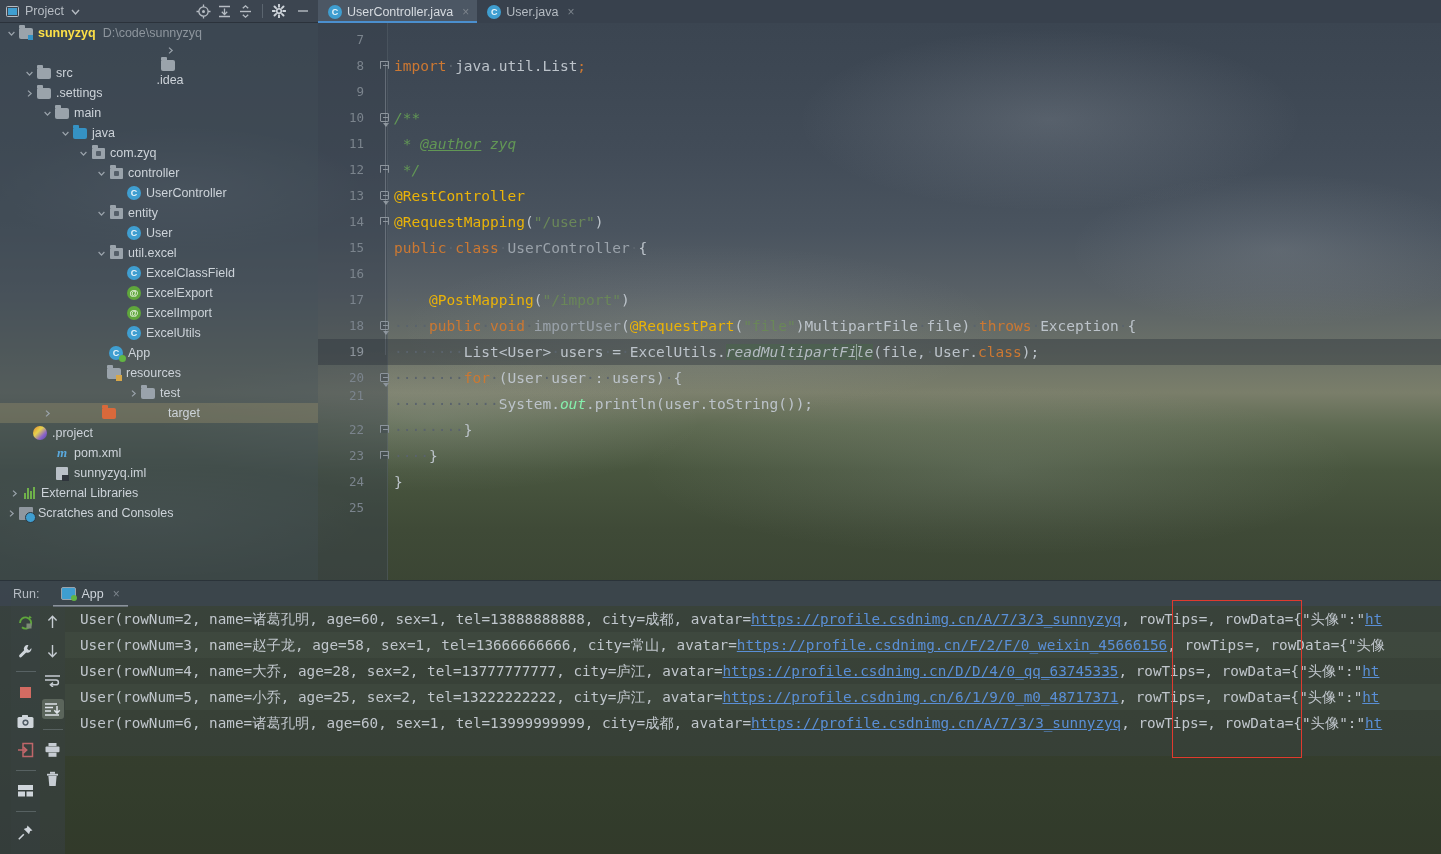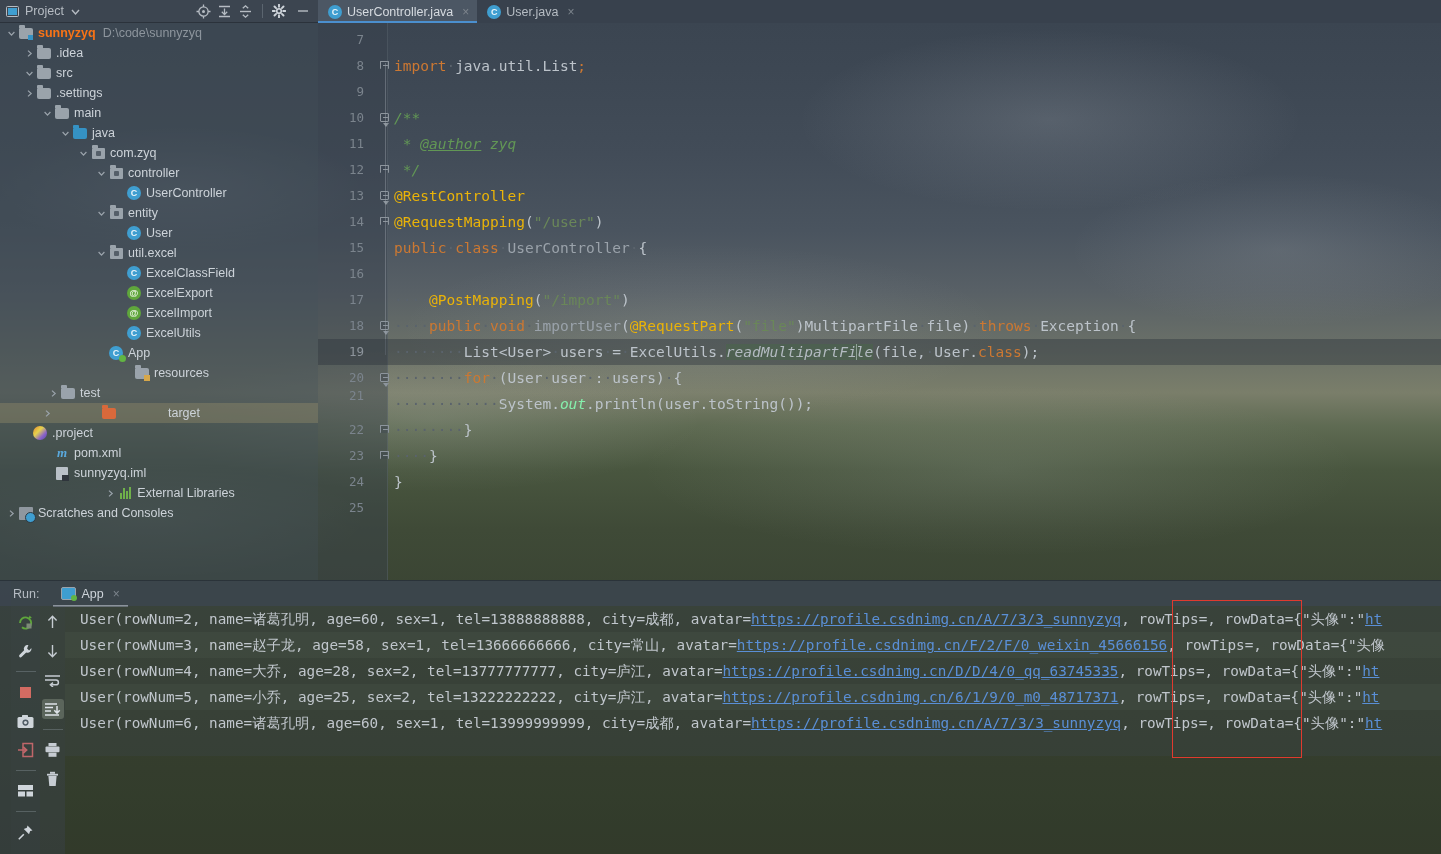--- a/index.html
+++ b/index.html
@@ -61,21 +61,21 @@
     background:rgba(62,72,83,.62);
     overflow:hidden; font-size:12.5px; color:#c3c9cf;
   }
   .trow{ height:20px; display:flex; align-items:center; white-space:nowrap; padding-left:4px; }
   .trow.sel{ background:rgba(160,150,110,.35); }
   .arrow{ width:14px; height:14px; flex:0 0 14px; display:inline-flex;
           align-items:center; justify-content:center; color:#9aa3ab; font-size:9px; }
   .ic{ width:16px; height:16px; flex:0 0 16px; margin-right:4px; display:inline-flex;
        align-items:center; justify-content:center; }
   .tlabel{ color:#cdd3d9; }
-  .tlabel.bold{ font-weight:bold; color:#f97316; }
+  .tlabel.bold{ font-weight:bold; color:#fde047; }
   .tpath{ color:#8d959d; margin-left:7px; }
 
   
   .fold{ width:14px; height:11px; border-radius:1px 2px 2px 2px; position:relative; }
   .fold:before{ content:""; position:absolute; left:0; top:-3px; width:6px; height:3px;
                 border-radius:1px 1px 0 0; background:inherit; }
   .fold.grey{ background:#9aa3ab; }
   .fold.blue{ background:#3592c4; }
   .fold.orange{ background:#d9693b; }
   .fold.src:after{ content:""; position:absolute; right:0px; bottom:-1px; width:5px; height:5px; background:#3592c4; }
@@ -278,219 +278,219 @@
         <svg width="9" height="9" viewBox="0 0 9 9">
           <path d="M1.6 3 L4.5 6.2 L7.4 3" fill="none" stroke="#9aa3ab" stroke-width="1.2"></path>
         </svg>
       </span>
       <span class="ic">
         <span class="fold grey src"></span>
       </span>
       <span class="tlabel bold">sunnyzyq</span>
       <span class="tpath">D:\code\sunnyzyq</span>
     </div>
+    <div class="trow" style="padding-left: 22px; flex-direction: column;">
+      <span class="arrow">
+        <svg width="9" height="9" viewBox="0 0 9 9">
+          <path d="M3 1.6 L6.2 4.5 L3 7.4" fill="none" stroke="#9aa3ab" stroke-width="1.2"></path>
+        </svg>
+      </span>
+      <span class="ic">
+        <span class="fold grey"></span>
+      </span>
+      <span class="tlabel">.idea</span>
+    </div>
     <div class="trow" style="padding-left: 22px;">
       <span class="arrow">
         <svg width="9" height="9" viewBox="0 0 9 9">
+          <path d="M1.6 3 L4.5 6.2 L7.4 3" fill="none" stroke="#9aa3ab" stroke-width="1.2"></path>
+        </svg>
+      </span>
+      <span class="ic">
+        <span class="fold grey"></span>
+      </span>
+      <span class="tlabel">src</span>
+    </div>
+    <div class="trow" style="padding-left: 22px;">
+      <span class="arrow">
+        <svg width="9" height="9" viewBox="0 0 9 9">
           <path d="M3 1.6 L6.2 4.5 L3 7.4" fill="none" stroke="#9aa3ab" stroke-width="1.2"></path>
         </svg>
       </span>
       <span class="ic">
         <span class="fold grey"></span>
       </span>
-      <span class="tlabel">.idea</span>
-    </div>
-    <div class="trow" style="padding-left: 22px;">
+      <span class="tlabel">.settings</span>
+    </div>
+    <div class="trow" style="padding-left: 40px;">
       <span class="arrow">
         <svg width="9" height="9" viewBox="0 0 9 9">
           <path d="M1.6 3 L4.5 6.2 L7.4 3" fill="none" stroke="#9aa3ab" stroke-width="1.2"></path>
         </svg>
       </span>
       <span class="ic">
         <span class="fold grey"></span>
       </span>
-      <span class="tlabel">src</span>
-    </div>
-    <div class="trow" style="padding-left: 22px;">
+      <span class="tlabel">main</span>
+    </div>
+    <div class="trow" style="padding-left: 58px;">
+      <span class="arrow">
+        <svg width="9" height="9" viewBox="0 0 9 9">
+          <path d="M1.6 3 L4.5 6.2 L7.4 3" fill="none" stroke="#9aa3ab" stroke-width="1.2"></path>
+        </svg>
+      </span>
+      <span class="ic">
+        <span class="fold blue"></span>
+      </span>
+      <span class="tlabel">java</span>
+    </div>
+    <div class="trow" style="padding-left: 76px;">
+      <span class="arrow">
+        <svg width="9" height="9" viewBox="0 0 9 9">
+          <path d="M1.6 3 L4.5 6.2 L7.4 3" fill="none" stroke="#9aa3ab" stroke-width="1.2"></path>
+        </svg>
+      </span>
+      <span class="ic">
+        <span class="pkg"></span>
+      </span>
+      <span class="tlabel">com.zyq</span>
+    </div>
+    <div class="trow" style="padding-left: 94px;">
+      <span class="arrow">
+        <svg width="9" height="9" viewBox="0 0 9 9">
+          <path d="M1.6 3 L4.5 6.2 L7.4 3" fill="none" stroke="#9aa3ab" stroke-width="1.2"></path>
+        </svg>
+      </span>
+      <span class="ic">
+        <span class="pkg"></span>
+      </span>
+      <span class="tlabel">controller</span>
+    </div>
+    <div class="trow" style="padding-left: 112px;">
+      <span class="arrow"></span>
+      <span class="ic">
+        <span class="cls">C</span>
+      </span>
+      <span class="tlabel">UserController</span>
+    </div>
+    <div class="trow" style="padding-left: 94px;">
+      <span class="arrow">
+        <svg width="9" height="9" viewBox="0 0 9 9">
+          <path d="M1.6 3 L4.5 6.2 L7.4 3" fill="none" stroke="#9aa3ab" stroke-width="1.2"></path>
+        </svg>
+      </span>
+      <span class="ic">
+        <span class="pkg"></span>
+      </span>
+      <span class="tlabel">entity</span>
+    </div>
+    <div class="trow" style="padding-left: 112px;">
+      <span class="arrow"></span>
+      <span class="ic">
+        <span class="cls">C</span>
+      </span>
+      <span class="tlabel">User</span>
+    </div>
+    <div class="trow" style="padding-left: 94px;">
+      <span class="arrow">
+        <svg width="9" height="9" viewBox="0 0 9 9">
+          <path d="M1.6 3 L4.5 6.2 L7.4 3" fill="none" stroke="#9aa3ab" stroke-width="1.2"></path>
+        </svg>
+      </span>
+      <span class="ic">
+        <span class="pkg"></span>
+      </span>
+      <span class="tlabel">util.excel</span>
+    </div>
+    <div class="trow" style="padding-left: 112px;">
+      <span class="arrow"></span>
+      <span class="ic">
+        <span class="cls">C</span>
+      </span>
+      <span class="tlabel">ExcelClassField</span>
+    </div>
+    <div class="trow" style="padding-left: 112px;">
+      <span class="arrow"></span>
+      <span class="ic">
+        <span class="ann">@</span>
+      </span>
+      <span class="tlabel">ExcelExport</span>
+    </div>
+    <div class="trow" style="padding-left: 112px;">
+      <span class="arrow"></span>
+      <span class="ic">
+        <span class="ann">@</span>
+      </span>
+      <span class="tlabel">ExcelImport</span>
+    </div>
+    <div class="trow" style="padding-left: 112px;">
+      <span class="arrow"></span>
+      <span class="ic">
+        <span class="cls">C</span>
+      </span>
+      <span class="tlabel">ExcelUtils</span>
+    </div>
+    <div class="trow" style="padding-left: 94px;">
+      <span class="arrow"></span>
+      <span class="ic">
+        <span class="appic">C</span>
+      </span>
+      <span class="tlabel">App</span>
+    </div>
+    <div class="trow" style="padding-left: 92px; text-align: right;">
+      <span class="arrow"></span>
+      <span class="ic">
+        <span class="fold grey res"></span>
+      </span>
+      <span class="tlabel">resources</span>
+    </div>
+    <div class="trow" style="padding-left: 78px; margin-left: 48px;">
       <span class="arrow">
         <svg width="9" height="9" viewBox="0 0 9 9">
           <path d="M3 1.6 L6.2 4.5 L3 7.4" fill="none" stroke="#9aa3ab" stroke-width="1.2"></path>
         </svg>
       </span>
       <span class="ic">
         <span class="fold grey"></span>
       </span>
-      <span class="tlabel">.settings</span>
+      <span class="tlabel">test</span>
+    </div>
+    <div class="trow sel" style="padding-left: 40px; gap: 47px;">
+      <span class="arrow">
+        <svg width="9" height="9" viewBox="0 0 9 9">
+          <path d="M3 1.6 L6.2 4.5 L3 7.4" fill="none" stroke="#9aa3ab" stroke-width="1.2"></path>
+        </svg>
+      </span>
+      <span class="ic">
+        <span class="fold orange"></span>
+      </span>
+      <span class="tlabel">target</span>
+    </div>
+    <div class="trow" style="padding-left: 18px;">
+      <span class="arrow"></span>
+      <span class="ic">
+        <span class="projic"></span>
+      </span>
+      <span class="tlabel">.project</span>
     </div>
     <div class="trow" style="padding-left: 40px;">
-      <span class="arrow">
-        <svg width="9" height="9" viewBox="0 0 9 9">
-          <path d="M1.6 3 L4.5 6.2 L7.4 3" fill="none" stroke="#9aa3ab" stroke-width="1.2"></path>
-        </svg>
-      </span>
-      <span class="ic">
-        <span class="fold grey"></span>
-      </span>
-      <span class="tlabel">main</span>
-    </div>
-    <div class="trow" style="padding-left: 58px;">
-      <span class="arrow">
-        <svg width="9" height="9" viewBox="0 0 9 9">
-          <path d="M1.6 3 L4.5 6.2 L7.4 3" fill="none" stroke="#9aa3ab" stroke-width="1.2"></path>
-        </svg>
-      </span>
-      <span class="ic">
-        <span class="fold blue"></span>
-      </span>
-      <span class="tlabel">java</span>
-    </div>
-    <div class="trow" style="padding-left: 76px;">
-      <span class="arrow">
-        <svg width="9" height="9" viewBox="0 0 9 9">
-          <path d="M1.6 3 L4.5 6.2 L7.4 3" fill="none" stroke="#9aa3ab" stroke-width="1.2"></path>
-        </svg>
-      </span>
-      <span class="ic">
-        <span class="pkg"></span>
-      </span>
-      <span class="tlabel">com.zyq</span>
-    </div>
-    <div class="trow" style="padding-left: 94px;">
-      <span class="arrow">
-        <svg width="9" height="9" viewBox="0 0 9 9">
-          <path d="M1.6 3 L4.5 6.2 L7.4 3" fill="none" stroke="#9aa3ab" stroke-width="1.2"></path>
-        </svg>
-      </span>
-      <span class="ic">
-        <span class="pkg"></span>
-      </span>
-      <span class="tlabel">controller</span>
-    </div>
-    <div class="trow" style="padding-left: 112px;">
-      <span class="arrow"></span>
-      <span class="ic">
-        <span class="cls">C</span>
-      </span>
-      <span class="tlabel">UserController</span>
-    </div>
-    <div class="trow" style="padding-left: 94px;">
-      <span class="arrow">
-        <svg width="9" height="9" viewBox="0 0 9 9">
-          <path d="M1.6 3 L4.5 6.2 L7.4 3" fill="none" stroke="#9aa3ab" stroke-width="1.2"></path>
-        </svg>
-      </span>
-      <span class="ic">
-        <span class="pkg"></span>
-      </span>
-      <span class="tlabel">entity</span>
-    </div>
-    <div class="trow" style="padding-left: 112px;">
-      <span class="arrow"></span>
-      <span class="ic">
-        <span class="cls">C</span>
-      </span>
-      <span class="tlabel">User</span>
-    </div>
-    <div class="trow" style="padding-left: 94px;">
-      <span class="arrow">
-        <svg width="9" height="9" viewBox="0 0 9 9">
-          <path d="M1.6 3 L4.5 6.2 L7.4 3" fill="none" stroke="#9aa3ab" stroke-width="1.2"></path>
-        </svg>
-      </span>
-      <span class="ic">
-        <span class="pkg"></span>
-      </span>
-      <span class="tlabel">util.excel</span>
-    </div>
-    <div class="trow" style="padding-left: 112px;">
-      <span class="arrow"></span>
-      <span class="ic">
-        <span class="cls">C</span>
-      </span>
-      <span class="tlabel">ExcelClassField</span>
-    </div>
-    <div class="trow" style="padding-left: 112px;">
-      <span class="arrow"></span>
-      <span class="ic">
-        <span class="ann">@</span>
-      </span>
-      <span class="tlabel">ExcelExport</span>
-    </div>
-    <div class="trow" style="padding-left: 112px;">
-      <span class="arrow"></span>
-      <span class="ic">
-        <span class="ann">@</span>
-      </span>
-      <span class="tlabel">ExcelImport</span>
-    </div>
-    <div class="trow" style="padding-left: 112px;">
-      <span class="arrow"></span>
-      <span class="ic">
-        <span class="cls">C</span>
-      </span>
-      <span class="tlabel">ExcelUtils</span>
-    </div>
-    <div class="trow" style="padding-left: 94px;">
-      <span class="arrow"></span>
-      <span class="ic">
-        <span class="appic">C</span>
-      </span>
-      <span class="tlabel">App</span>
-    </div>
-    <div class="trow" style="padding-left: 120px; text-align: right;">
-      <span class="arrow"></span>
-      <span class="ic">
-        <span class="fold grey res"></span>
-      </span>
-      <span class="tlabel">resources</span>
-    </div>
-    <div class="trow" style="padding-left: 46px;">
-      <span class="arrow">
-        <svg width="9" height="9" viewBox="0 0 9 9">
-          <path d="M3 1.6 L6.2 4.5 L3 7.4" fill="none" stroke="#9aa3ab" stroke-width="1.2"></path>
-        </svg>
-      </span>
-      <span class="ic">
-        <span class="fold grey"></span>
-      </span>
-      <span class="tlabel">test</span>
-    </div>
-    <div class="trow sel" style="padding-left: 40px; gap: 47px;">
-      <span class="arrow">
-        <svg width="9" height="9" viewBox="0 0 9 9">
-          <path d="M3 1.6 L6.2 4.5 L3 7.4" fill="none" stroke="#9aa3ab" stroke-width="1.2"></path>
-        </svg>
-      </span>
-      <span class="ic">
-        <span class="fold orange"></span>
-      </span>
-      <span class="tlabel">target</span>
-    </div>
-    <div class="trow" style="padding-left: 18px;">
-      <span class="arrow"></span>
-      <span class="ic">
-        <span class="projic"></span>
-      </span>
-      <span class="tlabel">.project</span>
+      <span class="arrow"></span>
+      <span class="ic">
+        <span class="mic">m</span>
+      </span>
+      <span class="tlabel">pom.xml</span>
     </div>
     <div class="trow" style="padding-left: 40px;">
       <span class="arrow"></span>
       <span class="ic">
-        <span class="mic">m</span>
-      </span>
-      <span class="tlabel">pom.xml</span>
-    </div>
-    <div class="trow" style="padding-left: 40px;">
-      <span class="arrow"></span>
-      <span class="ic">
         <span class="imlic"></span>
       </span>
       <span class="tlabel">sunnyzyq.iml</span>
     </div>
-    <div class="trow" style="padding-left: 20px; justify-content: center;">
+    <div class="trow" style="padding-left: 7px;">
       <span class="arrow">
         <svg width="9" height="9" viewBox="0 0 9 9">
           <path d="M3 1.6 L6.2 4.5 L3 7.4" fill="none" stroke="#9aa3ab" stroke-width="1.2"></path>
         </svg>
       </span>
       <span class="ic">
         <span class="libic">
           <i style="height:6px"></i>
           <i style="height:11px"></i>
           <i style="height:8px"></i>

